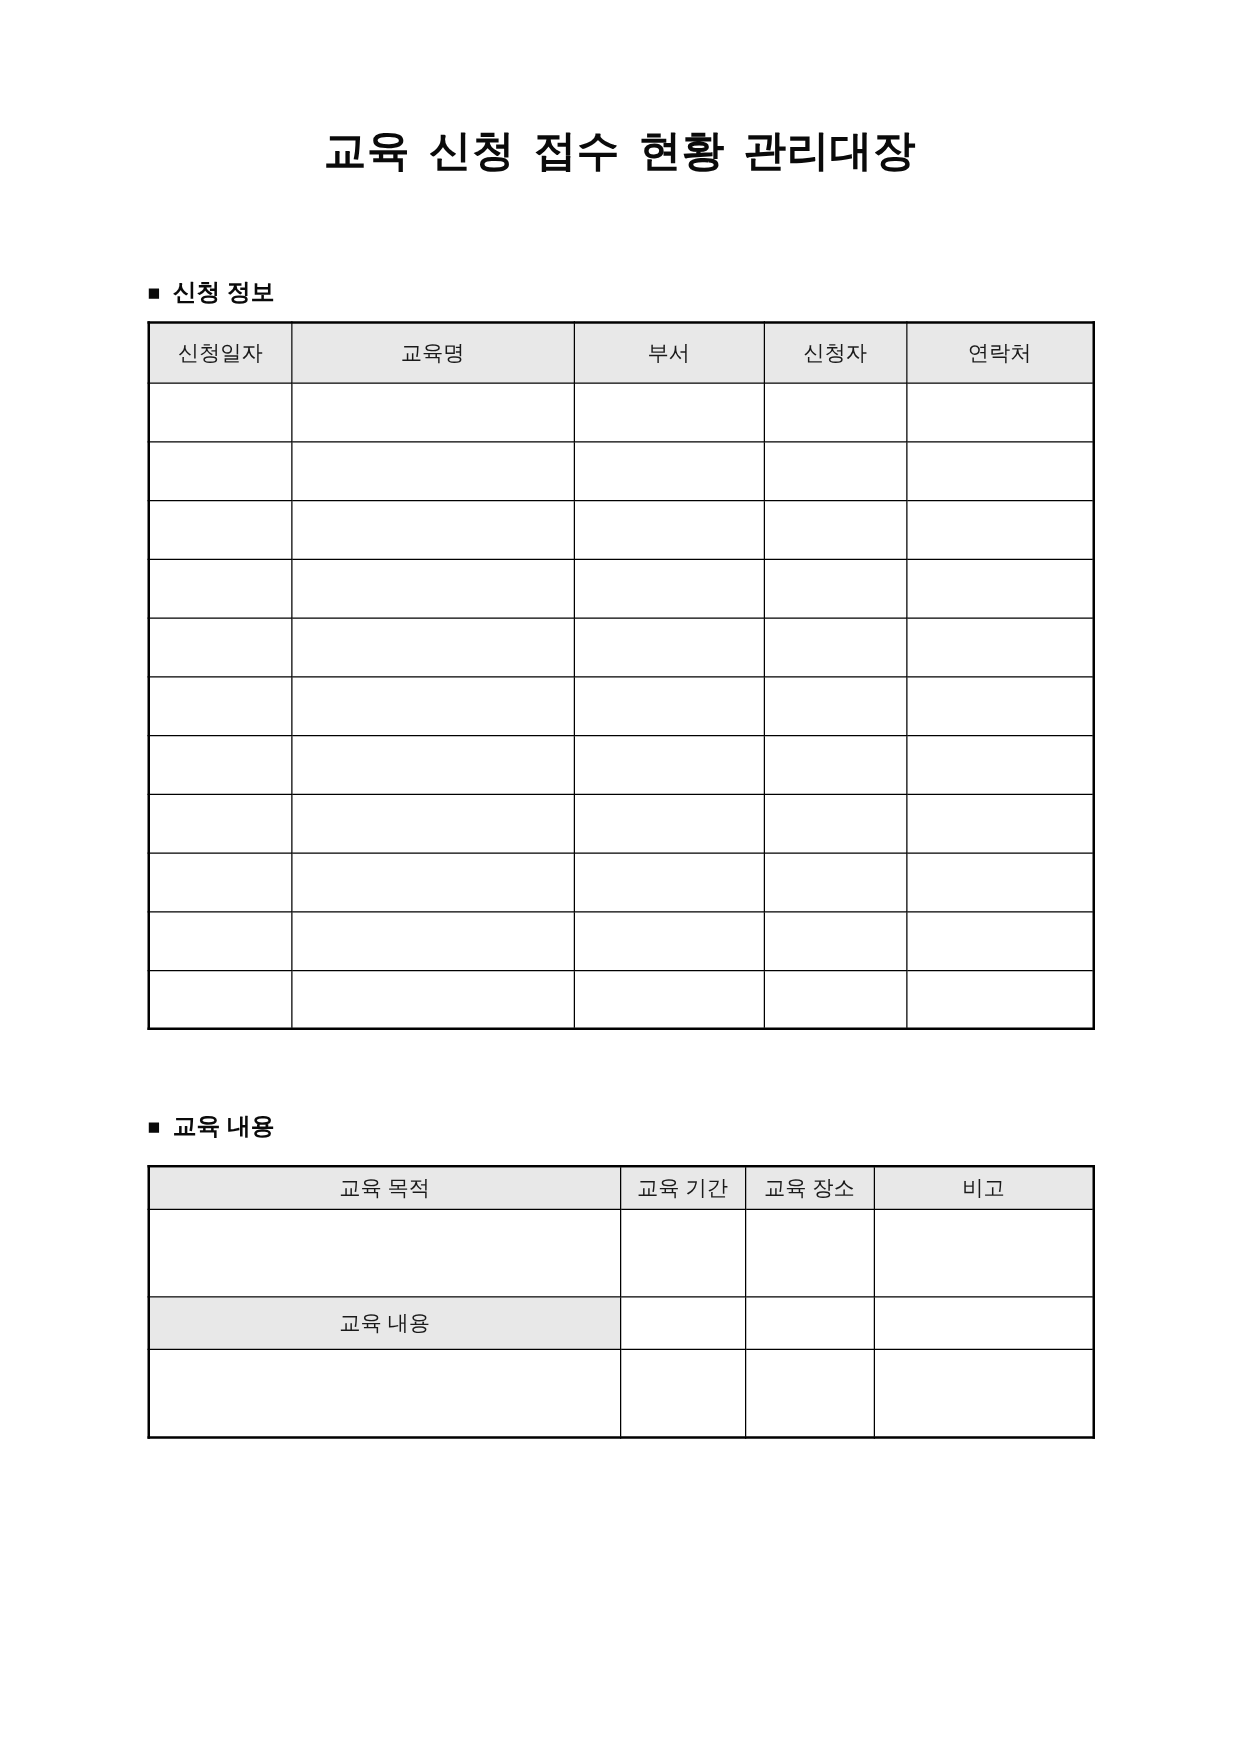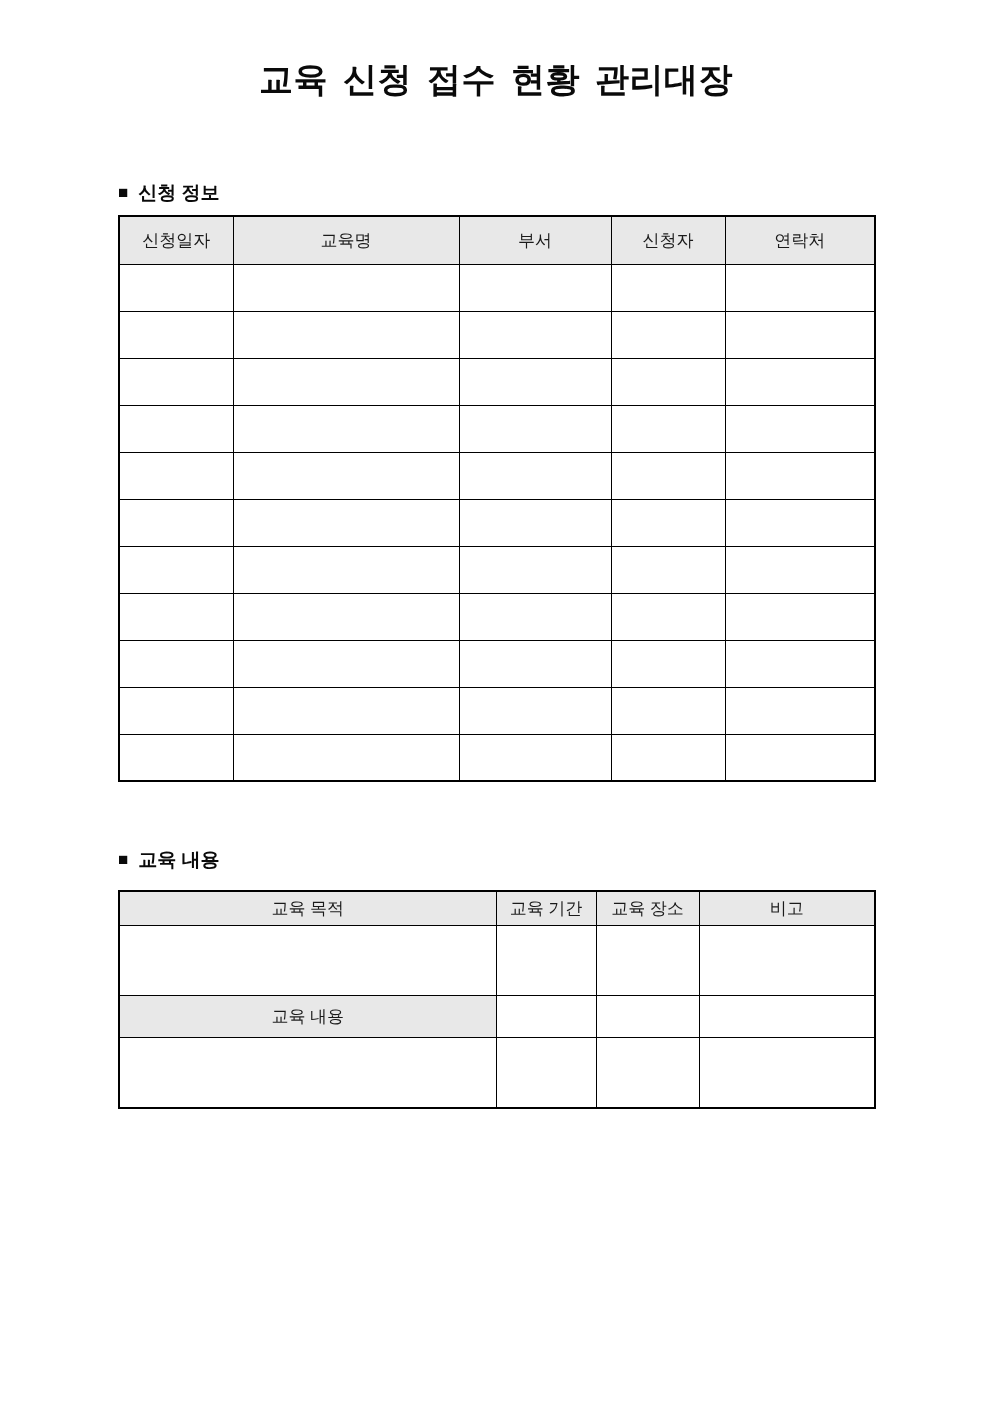--- a/index.html
+++ b/index.html
@@ -11,21 +11,21 @@
     color: #111111;
   }
   .page {
     width: 992px;
     height: 1403px;
     padding: 0 118px;
     background: #ffffff;
     overflow: hidden;
   }
   .doc-title {
-    padding-top: 54px;
+    padding-top: 96px;
     font-size: 34px;
     font-weight: 700;
     line-height: 50px;
     text-align: center;
     letter-spacing: 0.5px;
     word-spacing: 5px;
     color: #0a0a0a;
     white-space: nowrap;
   }
   .section-title {

